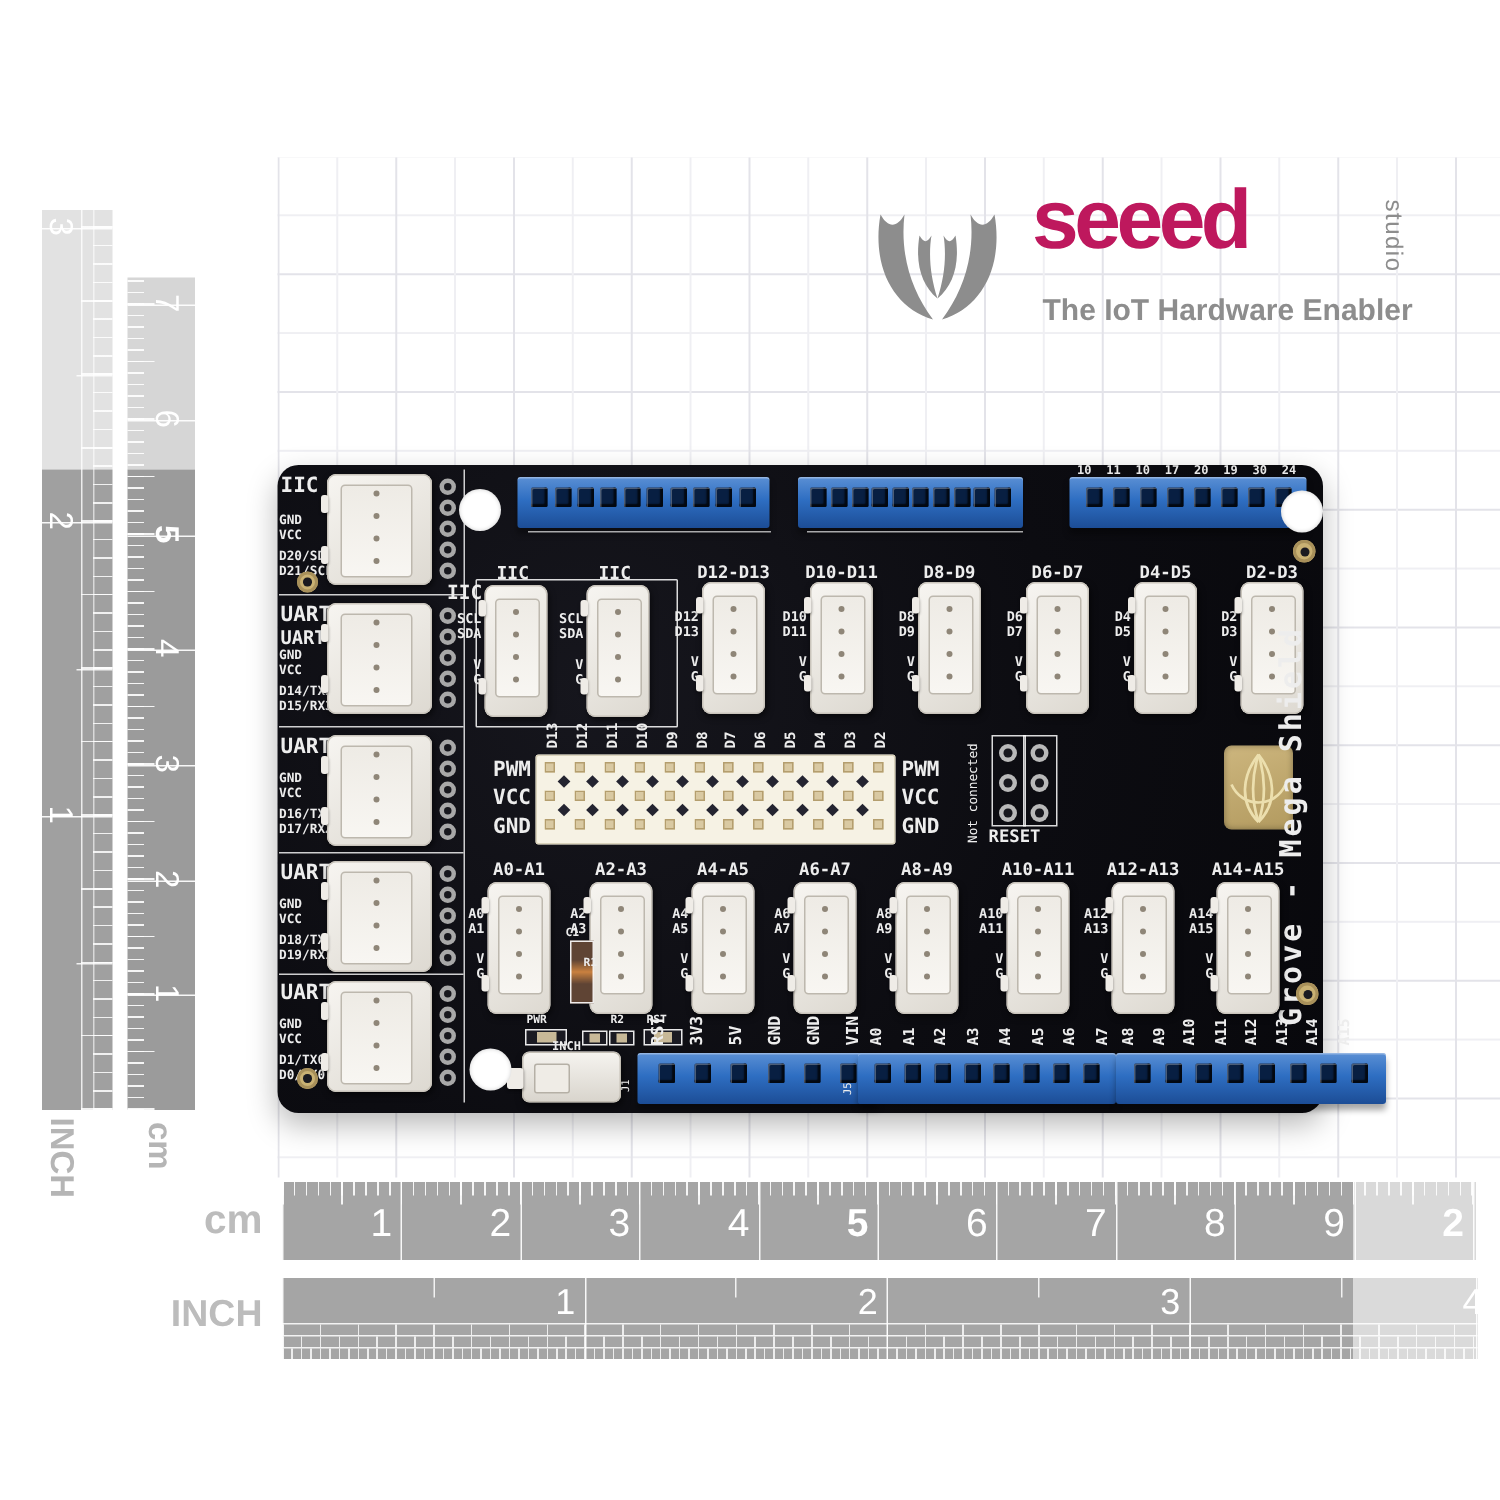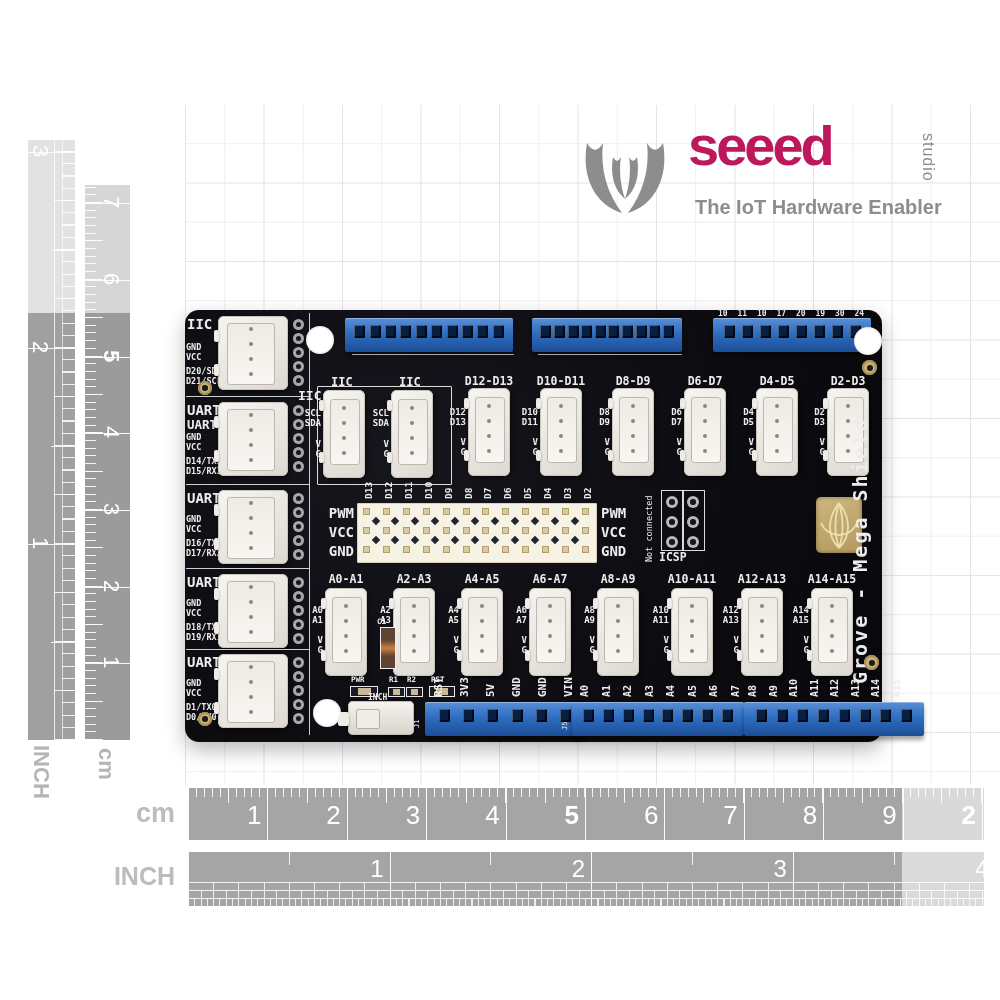--- a/index.html
+++ b/index.html
@@ -497,21 +497,21 @@
     <div class="silk rccw" style="position: absolute; left: 582.9px; top: 499px; font-size: 9.5px;">D2</div>
     <div class="silk rccw" style="position: absolute; left: 645px; top: 562px; font-size: 8.5px; font-weight: normal;">Not connected</div>
     <div style="position: absolute; left: 661px; top: 490px; width: 21px; height: 59px; border: 1px solid rgba(255, 255, 255, 0.85);"></div>
     <div style="position: absolute; left: 682px; top: 490px; width: 21px; height: 59px; border: 1px solid rgba(255, 255, 255, 0.85);"></div>
     <div class="padring" style="position: absolute; left: 666px; top: 496px; width: 12px; height: 12px; background: rgb(185, 185, 185);"></div>
     <div class="padring" style="position: absolute; left: 666px; top: 516px; width: 12px; height: 12px; background: rgb(185, 185, 185);"></div>
     <div class="padring" style="position: absolute; left: 666px; top: 536px; width: 12px; height: 12px; background: rgb(185, 185, 185);"></div>
     <div class="padring" style="position: absolute; left: 687px; top: 496px; width: 12px; height: 12px; background: rgb(185, 185, 185);"></div>
     <div class="padring" style="position: absolute; left: 687px; top: 516px; width: 12px; height: 12px; background: rgb(185, 185, 185);"></div>
     <div class="padring" style="position: absolute; left: 687px; top: 536px; width: 12px; height: 12px; background: rgb(185, 185, 185);"></div>
-    <div class="silk" style="position: absolute; left: 659px; top: 551px; font-size: 11.5px;">ICSP</div>
+    <div class="silk" style="position: absolute; left: 659px; top: 551px; font-size: 11.5px;">RESET</div>
     <div style="position: absolute; left: 816px; top: 497px; width: 46px; height: 56px; background: linear-gradient(160deg, rgb(205, 182, 126), rgb(178, 154, 95)); border-radius: 5px; box-shadow: rgba(0, 0, 0, 0.35) 0px 0px 4px inset;"><svg width="46" height="56" viewBox="0 0 46 56" xmlns="http://www.w3.org/2000/svg">
         <g fill="none" stroke="#ecdfae" stroke-width="1.8">
           <path d="M23 6 C12 20 10 38 23 51"></path>
           <path d="M23 6 C34 20 36 38 23 51"></path>
           <path d="M23 6 C18 22 18 36 23 51"></path>
           <path d="M23 6 C28 22 28 36 23 51"></path>
           <path d="M5 26 C12 42 34 42 41 26"></path>
         </g>
       </svg></div>
     <div class="silk rccw" style="position: absolute; left: 850px; top: 684px; font-size: 20px; letter-spacing: 2px;">Grove - Mega Shield</div>
@@ -623,21 +623,21 @@
       <div class="gpin" style="position: absolute; left: 19px; top: 16px;"></div>
       <div class="gpin" style="position: absolute; left: 19px; top: 31px;"></div>
       <div class="gpin" style="position: absolute; left: 19px; top: 46px;"></div>
       <div class="gpin" style="position: absolute; left: 19px; top: 61px;"></div>
       <div class="gtab" style="position: absolute; left: -4px; top: 10px; width: 5px; height: 11px;"></div>
       <div class="gtab" style="position: absolute; left: -4px; top: 62px; width: 5px; height: 11px;"></div>
     </div>
     <div class="silk" style="position: absolute; left: 377px; top: 618px; font-size: 7.5px;">C1</div>
     <div style="position: absolute; left: 380px; top: 627px; width: 14px; height: 40px; border: 1px solid rgba(255, 255, 255, 0.9); background: linear-gradient(rgb(95, 68, 52) 30%, rgb(201, 128, 63) 50%, rgb(95, 68, 52) 70%);"></div>
     <div class="silk" style="position: absolute; left: 351px; top: 676px; font-size: 7.5px;">PWR</div>
-    <div class="silk" style="position: absolute; left: 389px; top: 676px; font-size: 7.5px;">R1</div>
+    <div class="silk" style="position: absolute; left: 389px; top: 638px; font-size: 7.5px;">R1</div>
     <div class="silk" style="position: absolute; left: 407px; top: 676px; font-size: 7.5px;">R2</div>
     <div class="silk" style="position: absolute; left: 431px; top: 676px; font-size: 7.5px;">RST</div>
     <div style="position: absolute; left: 350px; top: 686px; width: 26px; height: 9px; border: 1px solid rgba(255, 255, 255, 0.9); background: rgb(26, 26, 34);">
       <div style="position: absolute; left: 25%; top: 1px; width: 50%; bottom: 1px; background: rgb(200, 185, 152);"></div>
     </div>
     <div style="position: absolute; left: 388px; top: 687px; width: 15px; height: 8px; border: 1px solid rgba(255, 255, 255, 0.9); background: rgb(26, 26, 34);">
       <div style="position: absolute; left: 25%; top: 1px; width: 50%; bottom: 1px; background: rgb(200, 185, 152);"></div>
     </div>
     <div style="position: absolute; left: 406px; top: 687px; width: 15px; height: 8px; border: 1px solid rgba(255, 255, 255, 0.9); background: rgb(26, 26, 34);">
       <div style="position: absolute; left: 25%; top: 1px; width: 50%; bottom: 1px; background: rgb(200, 185, 152);"></div>

